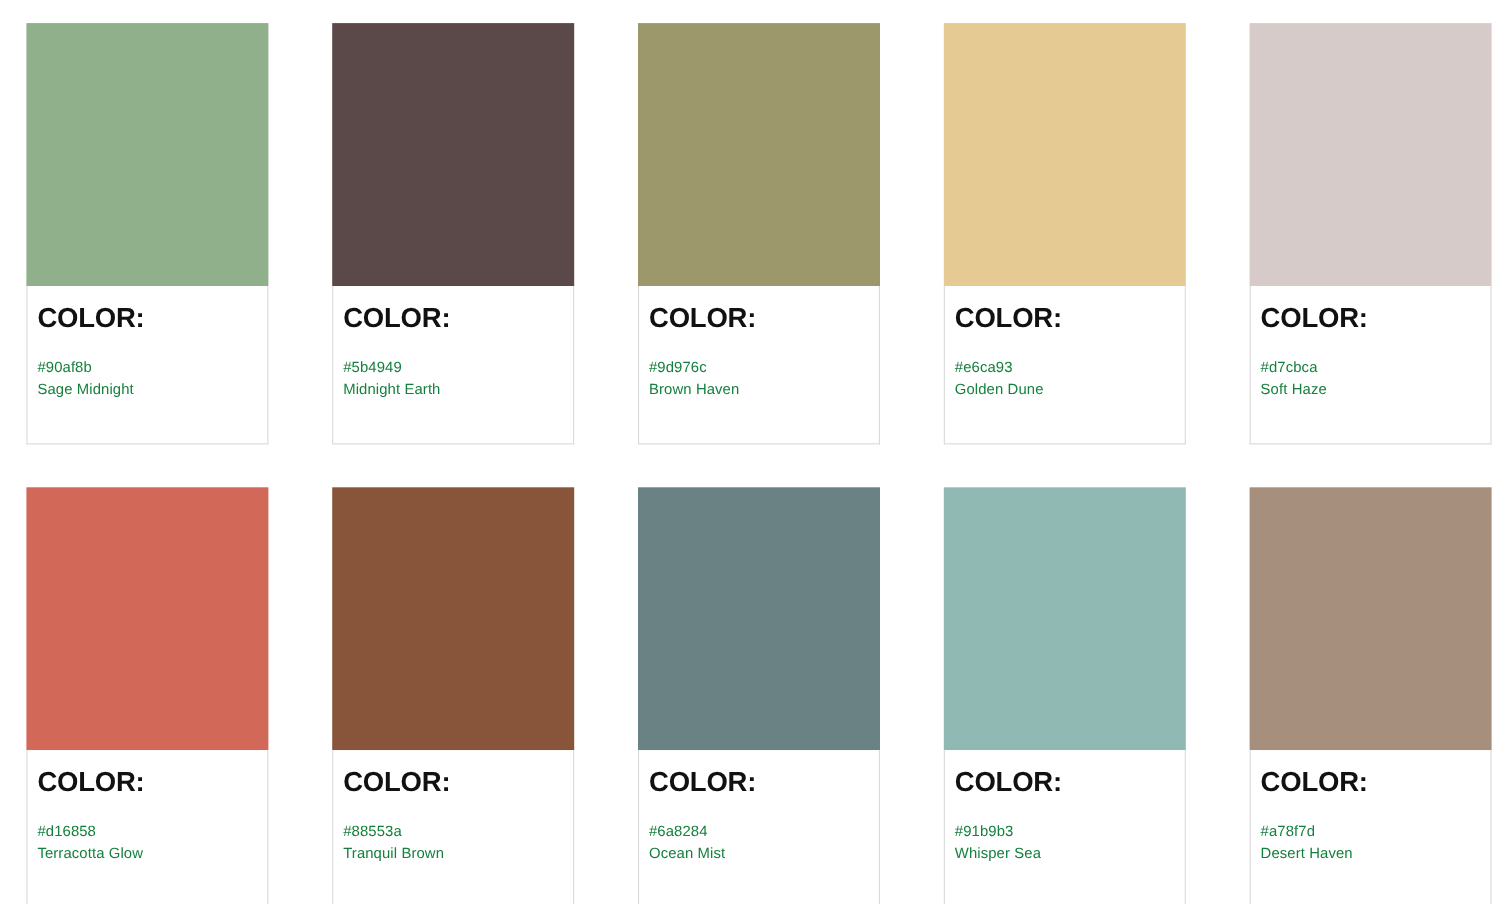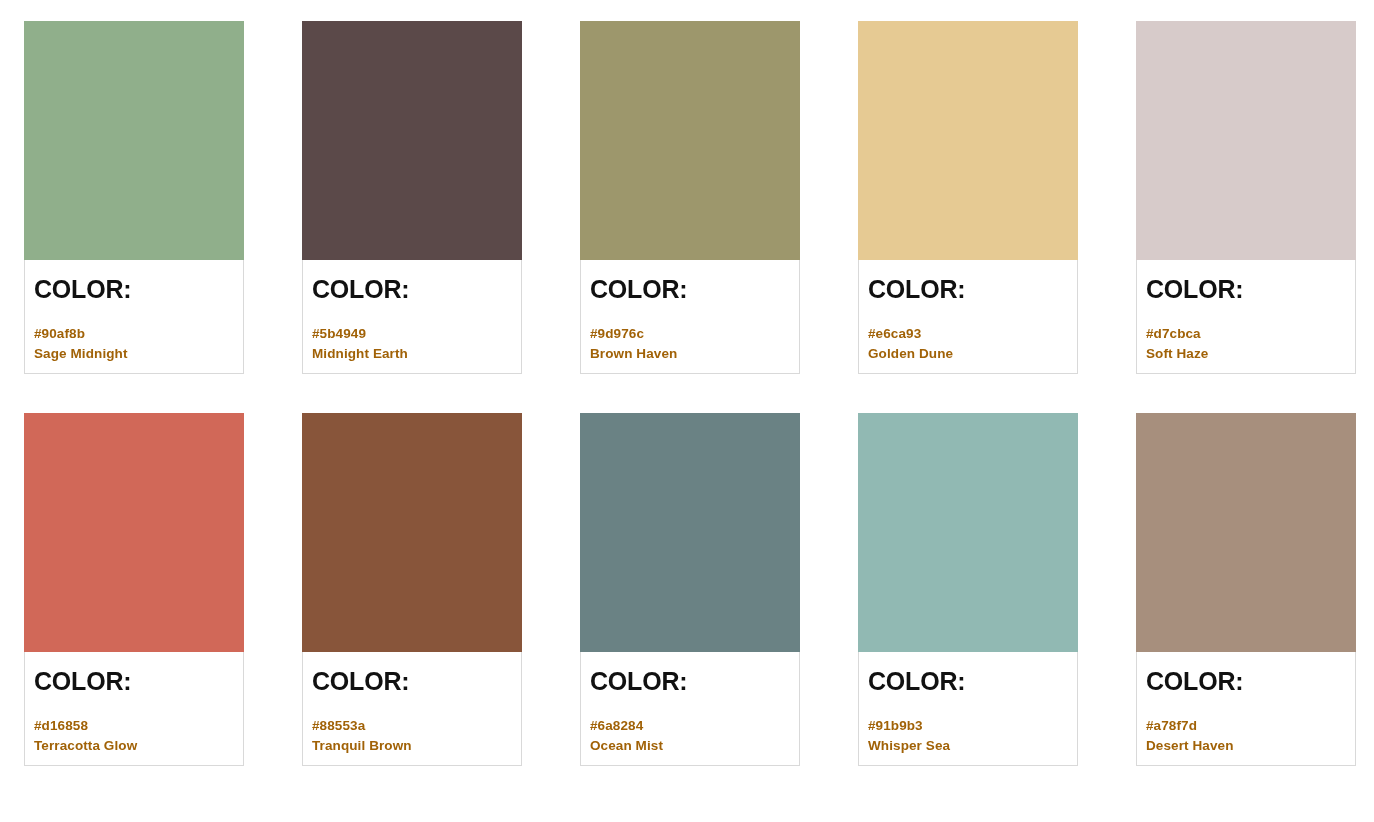--- a/index.html
+++ b/index.html
@@ -35,21 +35,21 @@
     background: #ffffff;
   }
 
   .swatch-chip {
     height: 239px;
     width: 100%;
     display: block;
   }
 
   .swatch-info {
-    height: 114px;
+    height: 144px;
     box-sizing: border-box;
     border-left: 1px solid #d9d9d9;
     border-right: 1px solid #d9d9d9;
     border-bottom: 1px solid #d9d9d9;
     background: #ffffff;
     padding: 16px 0 0 9px;
   }
 
   .swatch-label {
     font-size: 25px;
@@ -57,22 +57,22 @@
     letter-spacing: -0.2px;
     color: #111111;
     line-height: 1.05;
     margin: 0 0 22px 0;
     white-space: nowrap;
   }
 
   .swatch-hex,
   .swatch-name {
     font-size: 13.5px;
-    font-weight: bold;
-    color: #a16207;
+    font-weight: normal;
+    color: #15803d;
     line-height: 1.48;
     letter-spacing: 0.1px;
     white-space: nowrap;
   }
 </style>
 </head>
 <body>
 
 <div id="palette-grid">
   <div class="palette-row">

